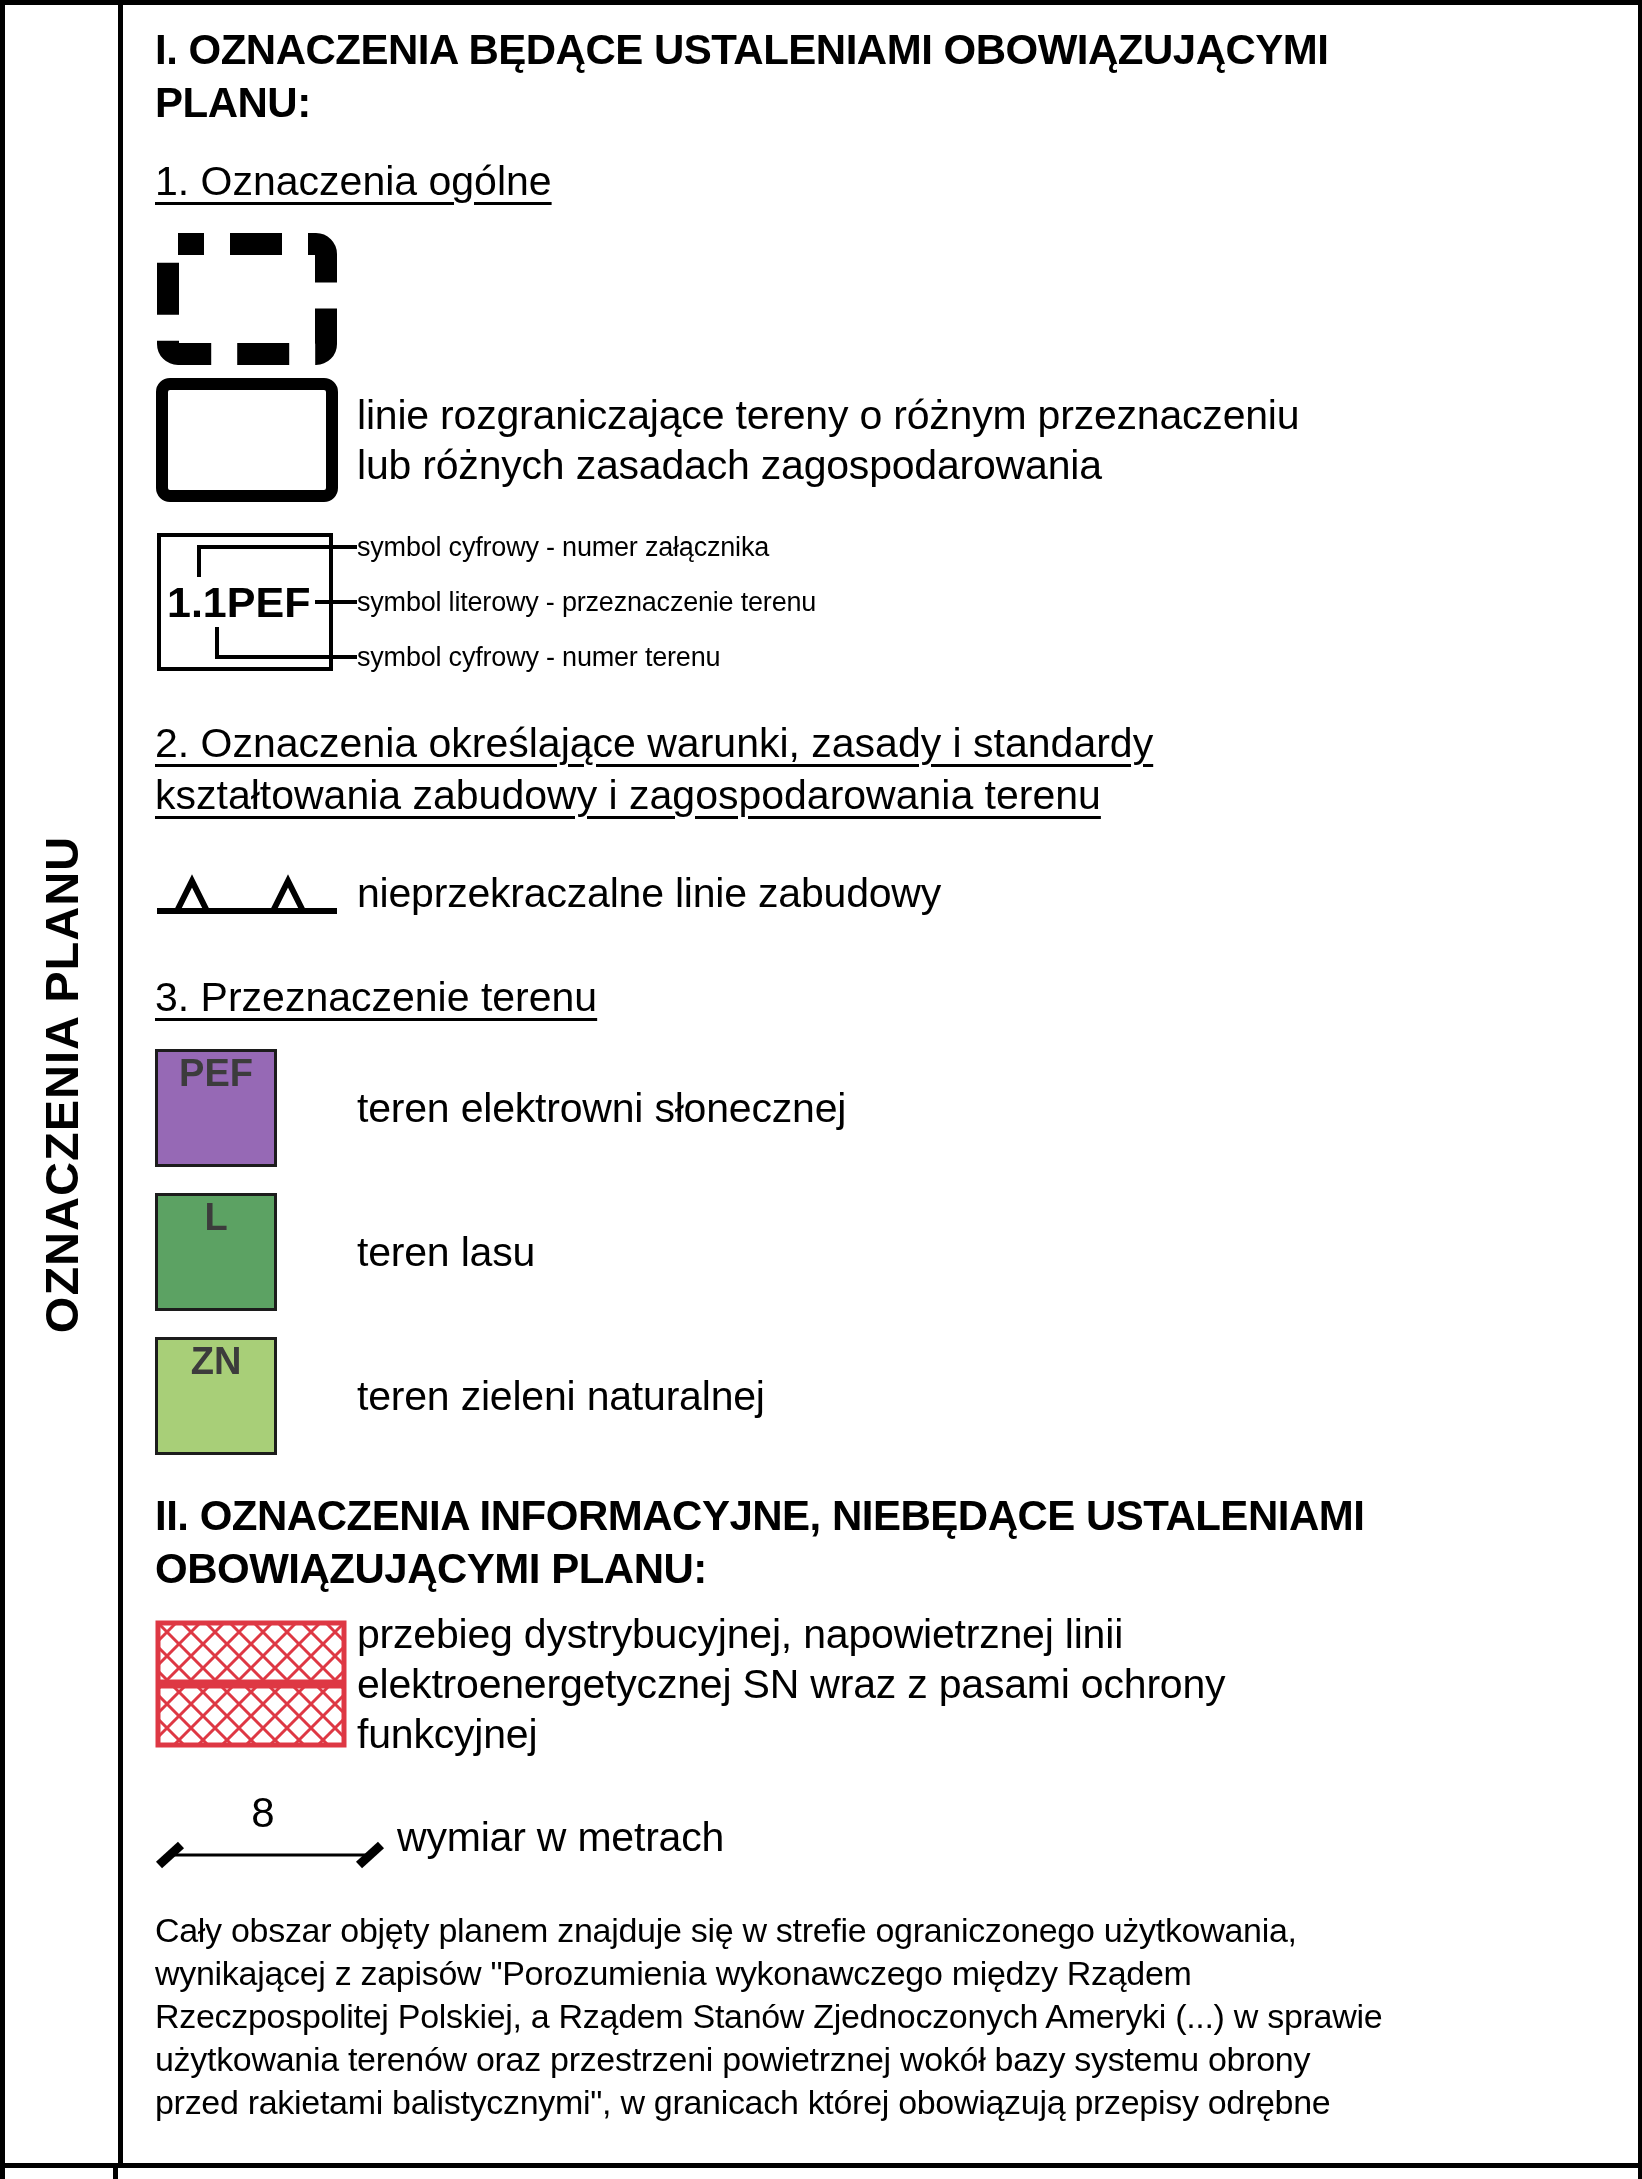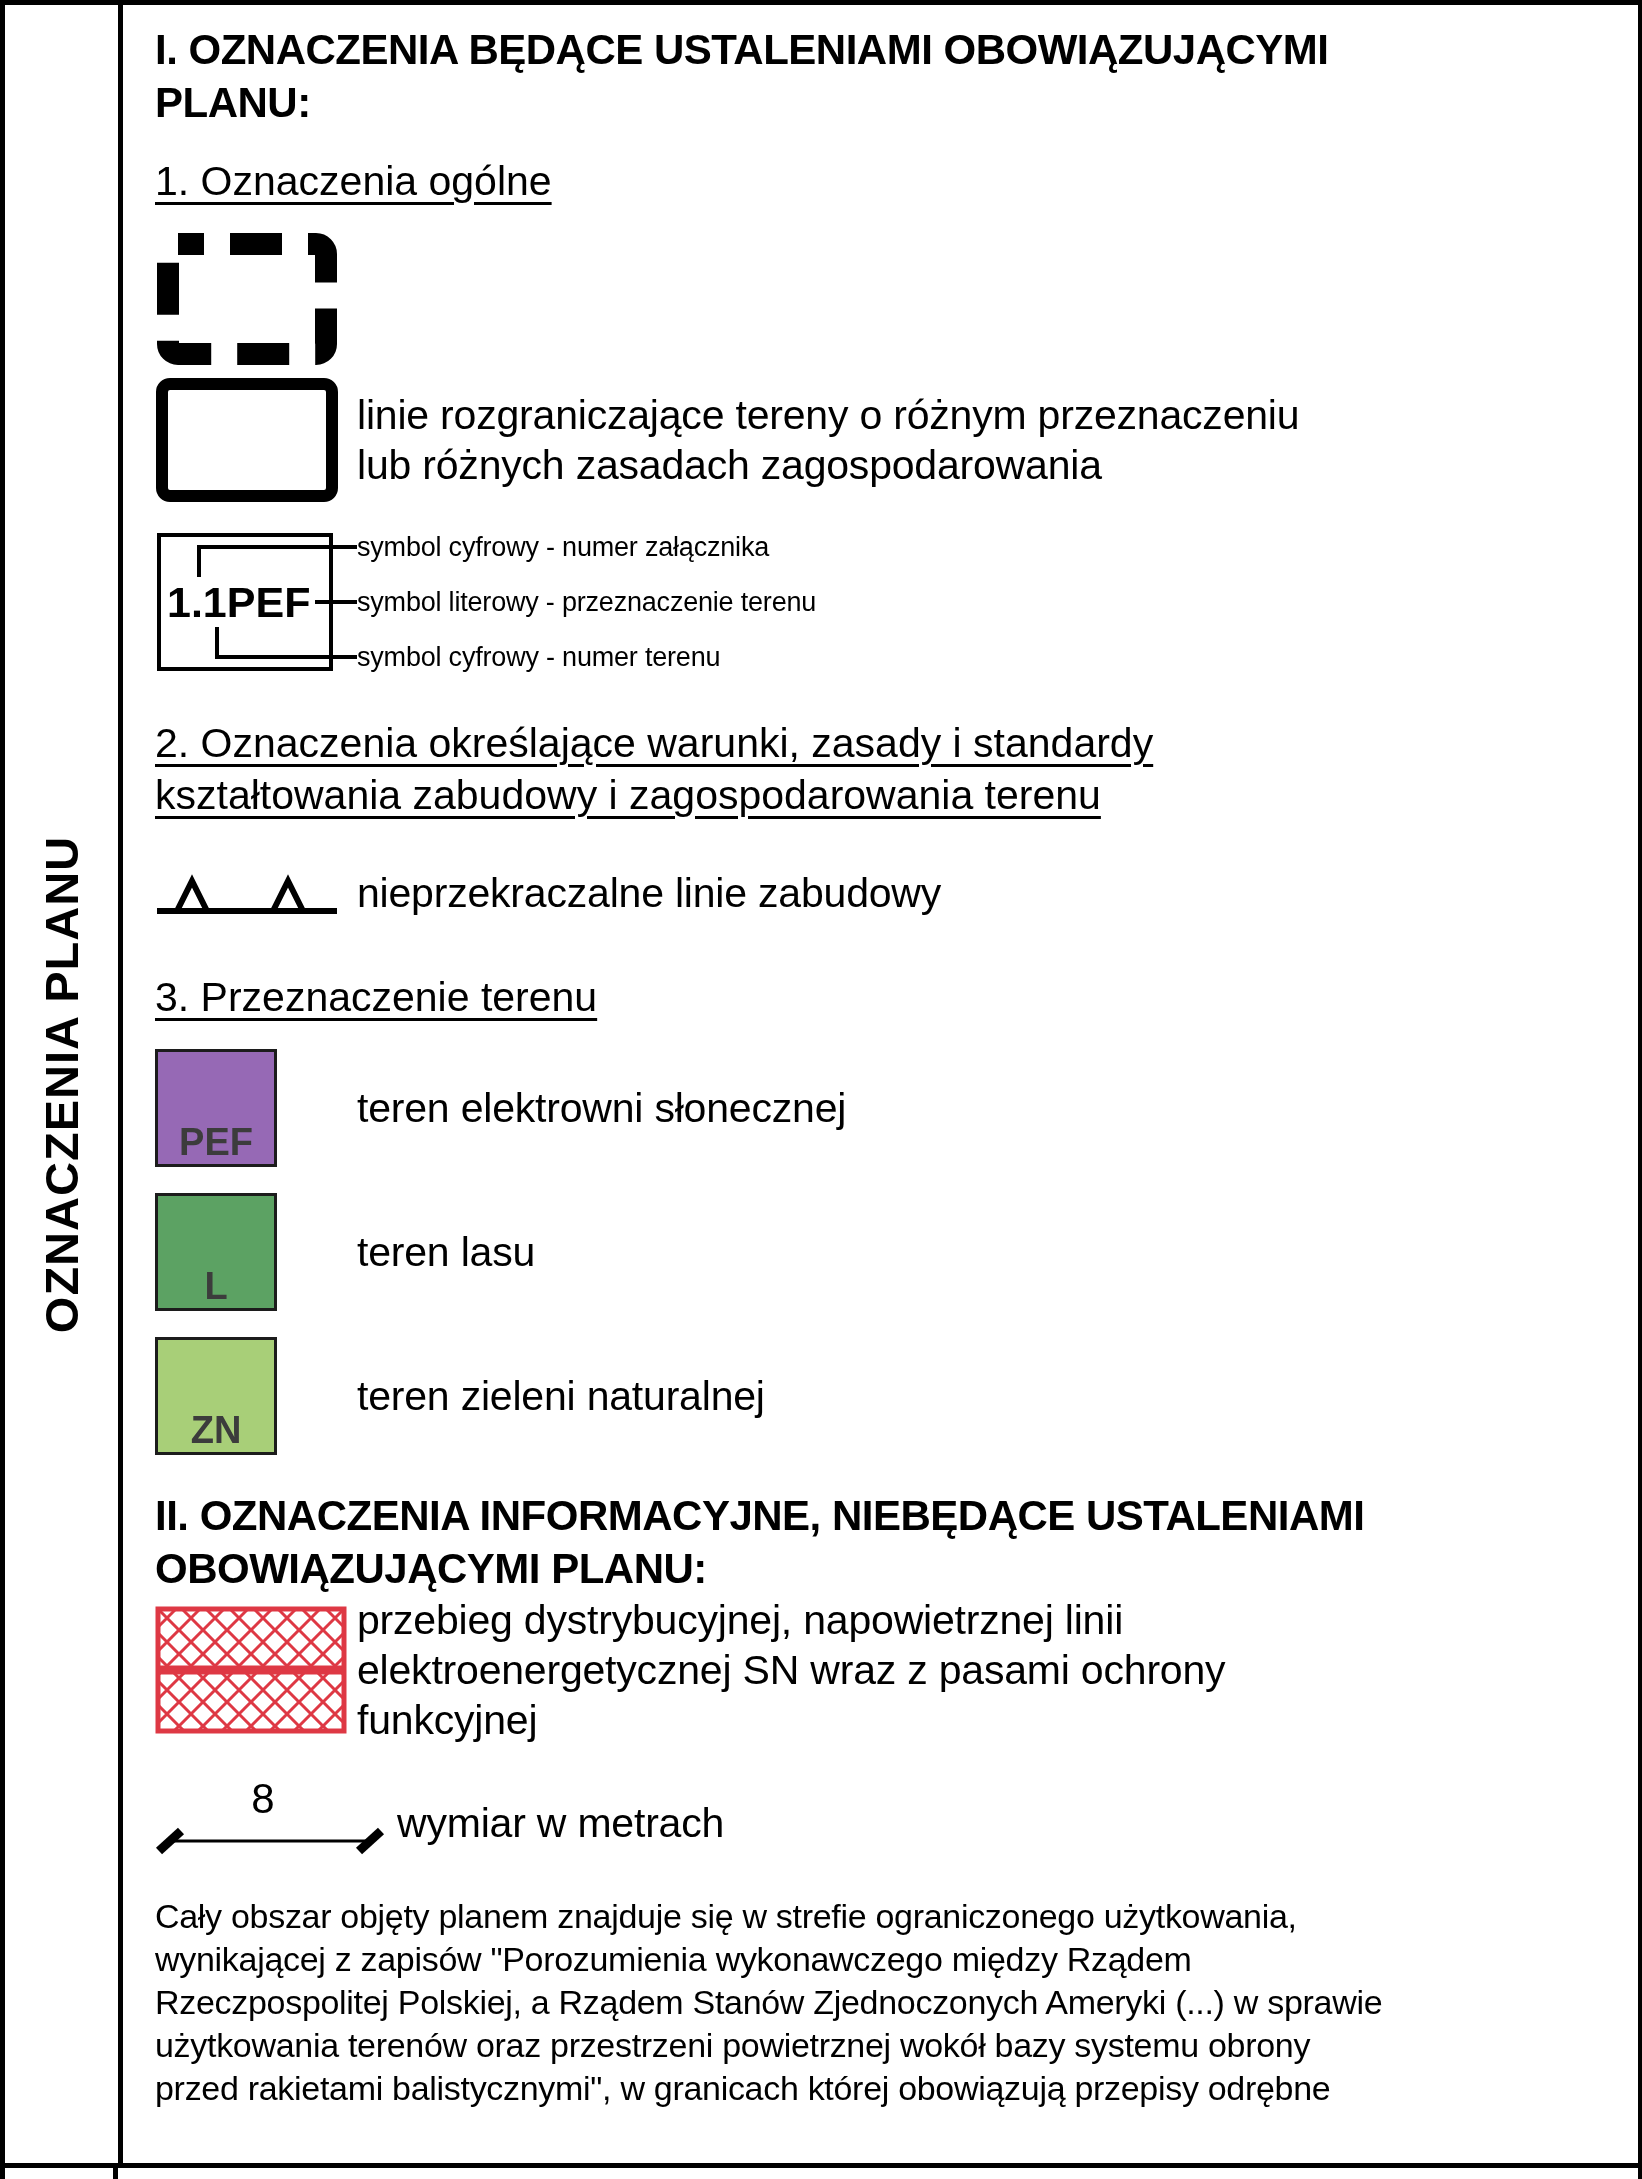--- a/index.html
+++ b/index.html
@@ -15,26 +15,26 @@
                  font-size:47px;letter-spacing:1px;}
   .content{flex:1;padding:18px 20px 0 32px;overflow:hidden;}
   .h-main{font-weight:700;font-size:42px;line-height:53px;letter-spacing:-0.5px;}
   .h-sub{font-size:41px;line-height:52px;}
   .u{text-decoration:underline;text-decoration-thickness:3px;text-underline-offset:7px;}
   .row{display:flex;align-items:center;}
   .sym{width:202px;min-width:202px;display:flex;align-items:center;}
   .lbl{font-size:41px;line-height:50px;letter-spacing:-0.2px;}
   .lbl-tight{font-size:27px;line-height:55px;letter-spacing:-0.2px;}
   .swatch{width:122px;height:118px;border:3px solid #1c1c1c;box-sizing:border-box;
-          display:flex;align-items:flex-end;justify-content:center;
+          display:flex;align-items:flex-start;justify-content:center;
           font-weight:700;font-size:38px;color:#3C3C3C;}
   .note{font-size:34px;line-height:43px;letter-spacing:-0.3px;}
   .mt26{margin-top:26px}.mt24{margin-top:24px}.mt10{margin-top:10px}.mt14{margin-top:14px}
   .mt30{margin-top:30px}.mt40{margin-top:40px}.mt46{margin-top:46px}.mt26b{margin-top:26px}
-  .mt34{margin-top:34px}.mt12{margin-top:0}.mt28{margin-top:28px}
+  .mt34{margin-top:34px}.mt12{margin-top:14px}.mt28{margin-top:28px}
 </style>
 </head>
 <body>
 
 <div class="frame">
   <aside class="sidebar">
     <span class="sidebar-label">OZNACZENIA PLANU</span>
   </aside>
 
   <main class="content">

